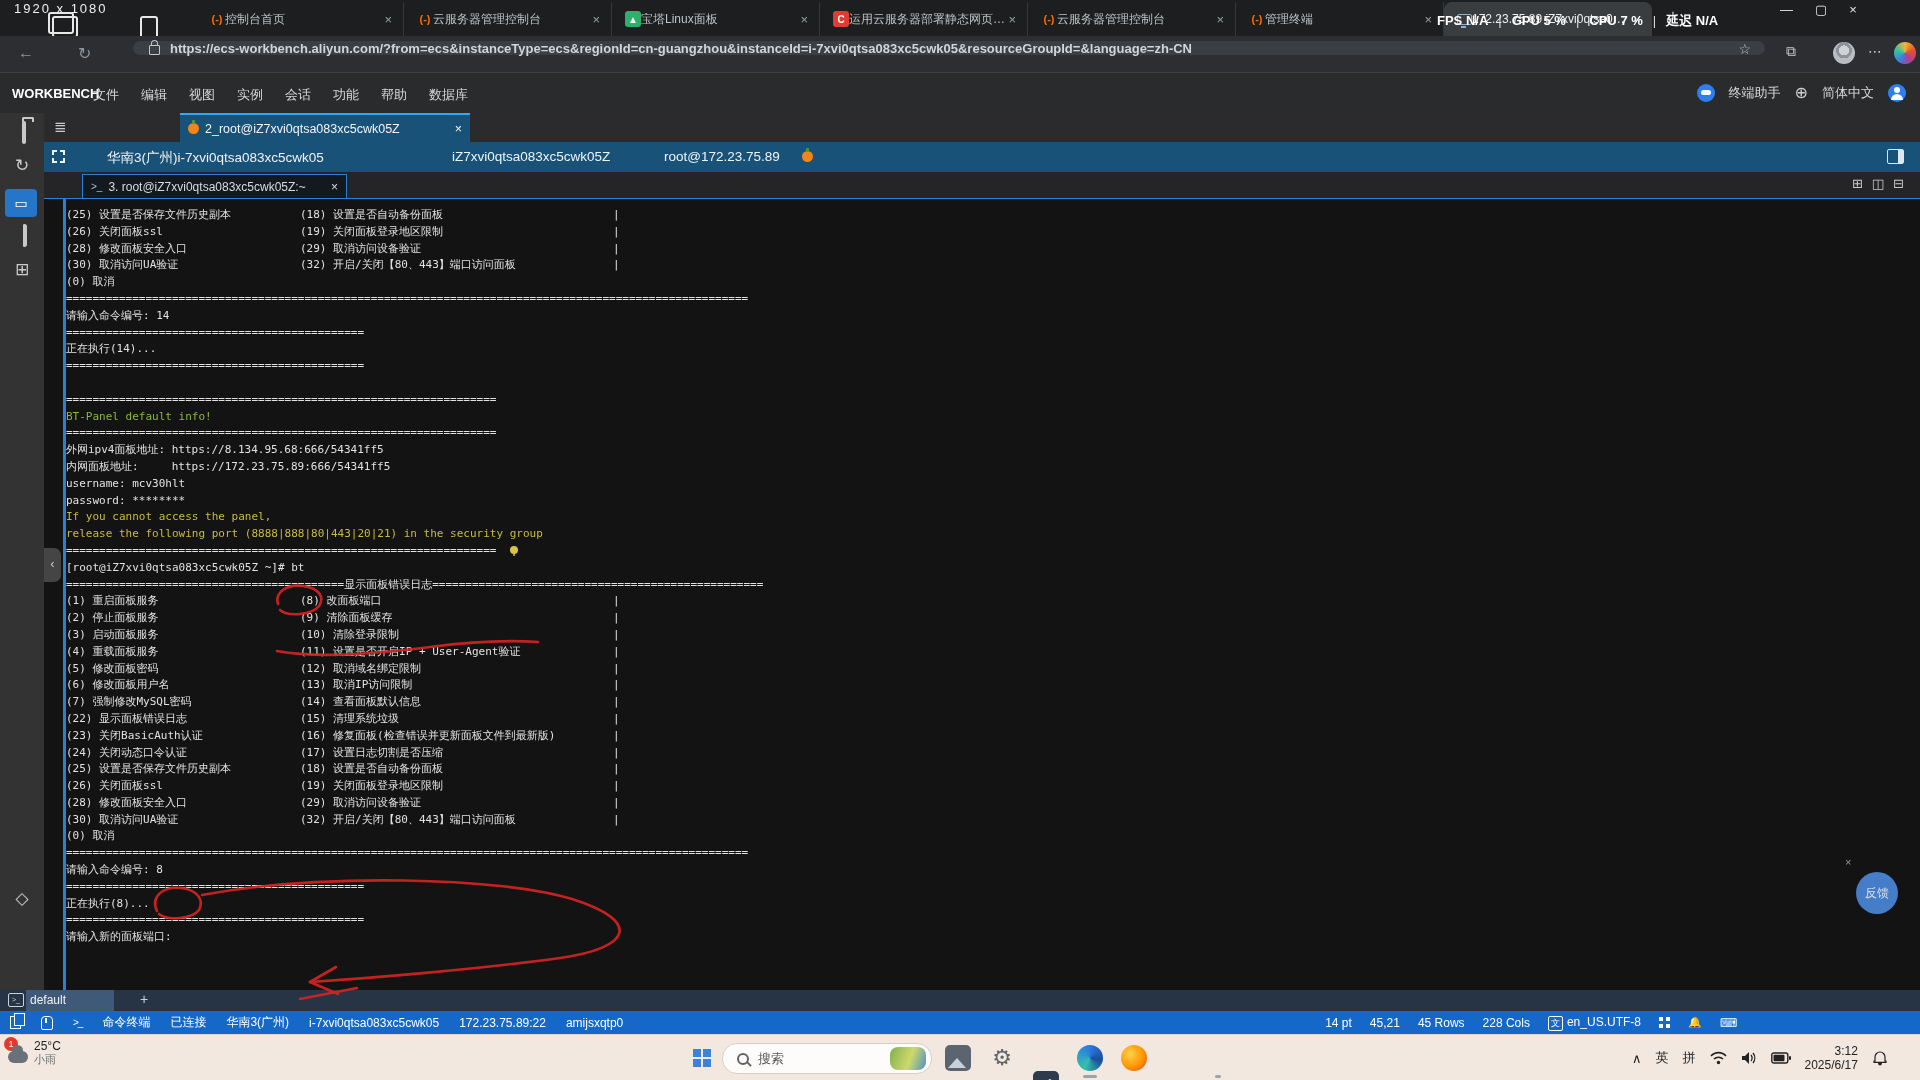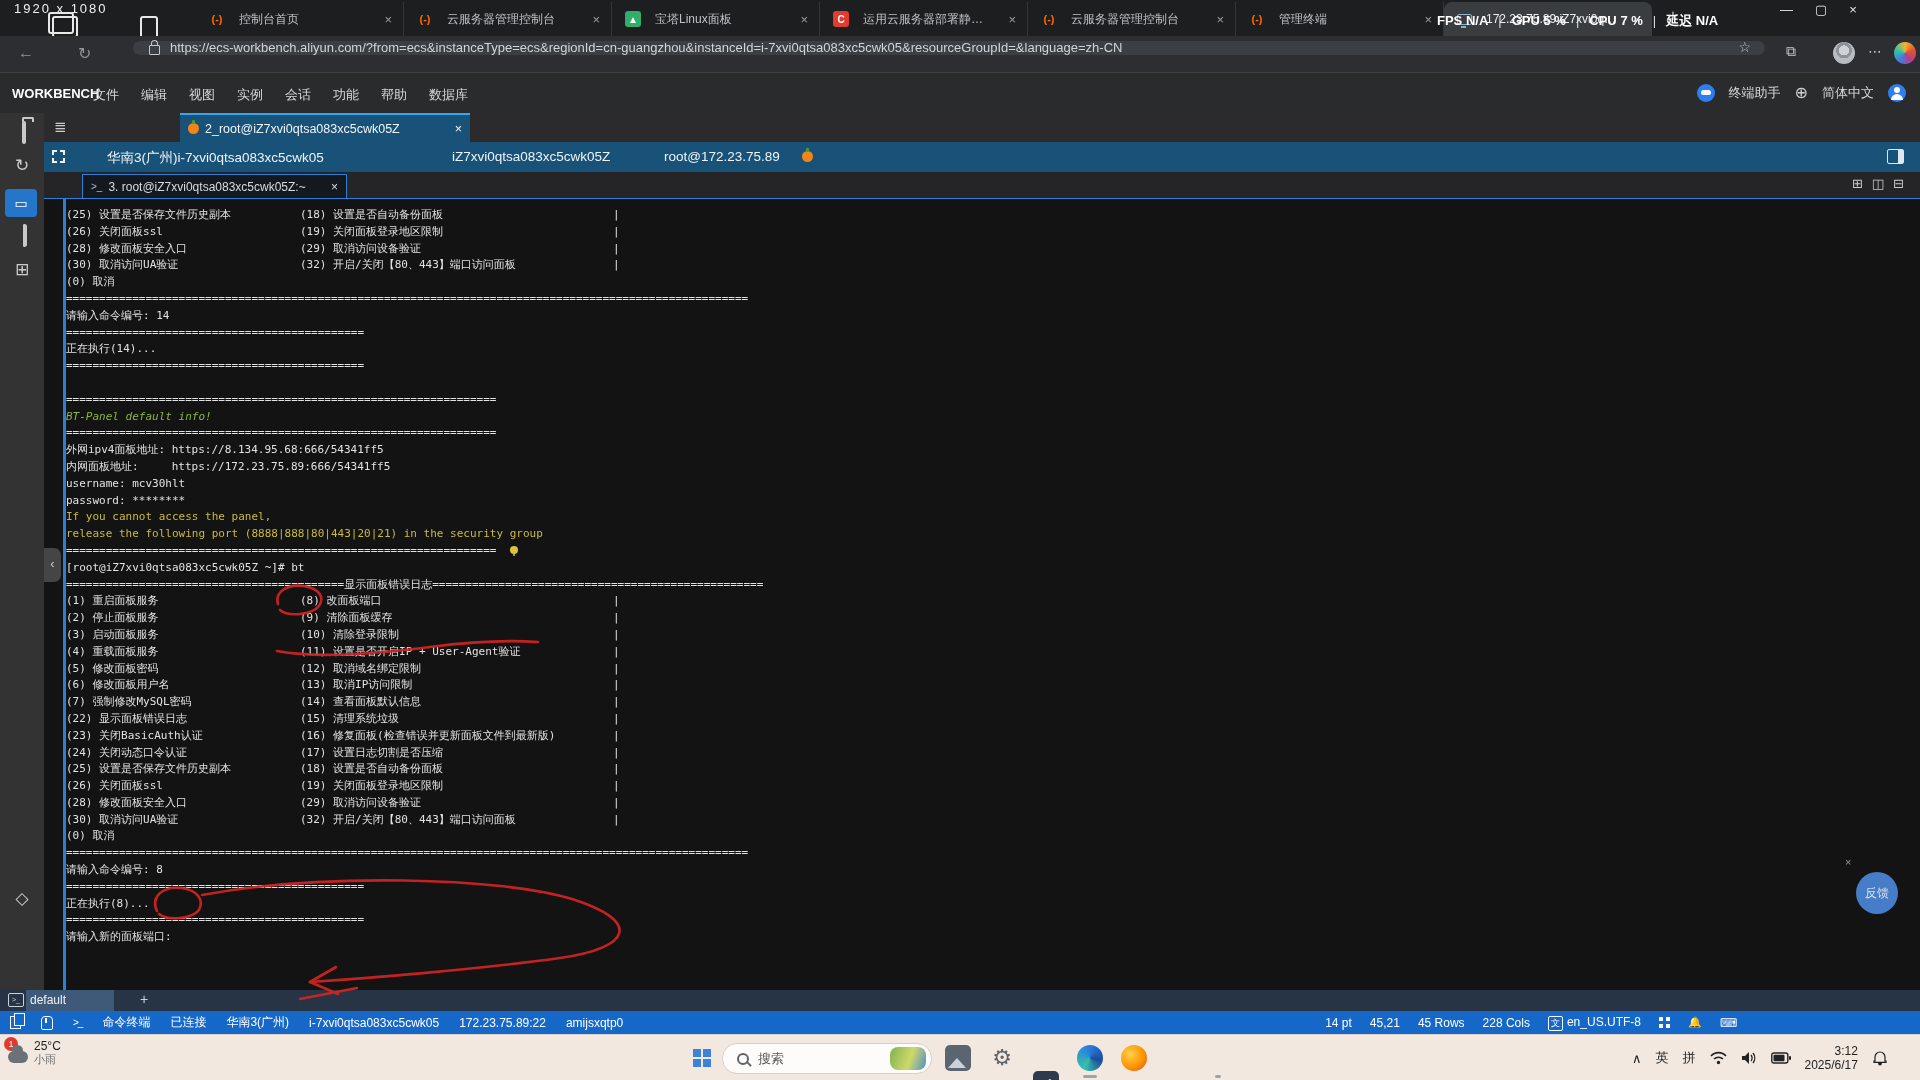--- a/index.html
+++ b/index.html
@@ -8,39 +8,39 @@
 
   
   #tabbar{position:absolute;left:0;top:0;width:1920px;height:36px;background:#1c1e1f;}
   #res-overlay{position:absolute;left:14px;top:1px;color:#f0f0f0;font-size:13px;letter-spacing:2px;}
   .ol-ic{position:absolute;top:16px;width:22px;height:18px;border:2px solid #e8e8e8;border-radius:3px;background:transparent;}
   .ol-ic.stack::before{content:"";position:absolute;left:-6px;top:-6px;width:22px;height:18px;border:2px solid #e8e8e8;border-radius:3px;}
   #btabs{position:absolute;left:196px;top:0;height:36px;display:flex;}
   .btab{width:208px;height:34px;margin-top:2px;display:flex;align-items:center;box-sizing:border-box;
         padding:0 8px 0 13px;color:#bfc3c6;font-size:12px;border-right:1px solid #34373a;cursor:default;}
   .btab.active{background:#3a3d40;border-radius:8px 8px 0 0;color:#eceff1;border-right:none;}
-  .btab .ttl{flex:1;white-space:nowrap;overflow:hidden;text-overflow:ellipsis;margin:0 14px;}
+  .btab .ttl{flex:1;white-space:nowrap;overflow:hidden;text-overflow:ellipsis;margin:0 0;}
   .btab .cl{color:#9aa0a5;font-size:13px;padding:0 3px;}
   .fav{display:inline-flex;align-items:center;justify-content:center;width:16px;height:16px;flex:none;
        font-size:10px;font-weight:bold;border-radius:3px;}
   .fav.aliyun{color:#ff6a00;font-size:11px;font-weight:bold;}
   .fav.bt{background:#2fae6c;color:#fff;}
   .fav.c{background:#e23c2f;color:#fff;}
   .fav.monitor{border:1.5px solid #8fb3cc;border-radius:2px;width:13px;height:9px;position:relative;}
   .fav.monitor::after{content:"";position:absolute;left:3px;bottom:-4px;width:5px;height:2px;background:#8fb3cc;}
   #newtab{position:absolute;left:1668px;top:6px;color:#c7cbce;font-size:17px;}
   #perf{position:absolute;left:1437px;top:12px;color:#fff;font-size:13px;font-weight:bold;white-space:nowrap;}
   #perf .sep{margin:0 10px;color:#ddd;font-weight:normal;}
   #wincontrols{position:absolute;left:1780px;top:2px;color:#e8e8e8;font-size:13px;display:flex;gap:22px;}
 
   
   #urlrow{position:absolute;left:0;top:36px;width:1920px;height:36px;background:#2c2e31;}
   .navic{position:absolute;top:8px;color:#8f9499;font-size:16px;}
   #urlpill{position:absolute;left:133px;top:5px;width:1632px;height:14px;background:#3b3e42;border-radius:14px;
-           display:flex;align-items:flex-end;color:#d2d5d8;font-size:13px;}
+           display:flex;align-items:flex-start;color:#d2d5d8;font-size:13px;font-weight:bold;}
   #lock{width:9px;height:8px;border:1.5px solid #c3c7ca;border-radius:1px;margin:4px 10px 0 16px;position:relative;}
   #lock::before{content:"";position:absolute;left:1px;top:-6px;width:5px;height:5px;border:1.5px solid #c3c7ca;border-bottom:none;border-radius:4px 4px 0 0;}
   #urltext{flex:1;white-space:nowrap;overflow:hidden;}
   #star{margin-right:14px;color:#c3c7ca;font-size:14px;}
   .urlic{position:absolute;top:7px;color:#c3c7ca;font-size:14px;}
   #avatar{position:absolute;left:1833px;top:6px;width:22px;height:22px;border-radius:50%;
           background:radial-gradient(circle at 50% 38%, #cfd3d6 0 5px, #8d9398 5px 8px, #b9bdc1 8px);}
   #copilot{position:absolute;left:1894px;top:6px;width:22px;height:22px;border-radius:50%;
            background:conic-gradient(#f2b632,#e5512e,#b43c8f,#3f7de0,#35c2a0,#f2b632);}
 
@@ -94,21 +94,21 @@
   .pane-ics{position:absolute;right:16px;top:4px;display:flex;gap:9px;color:#c9c9c9;font-size:13px;}
 
   
   #terminal{position:absolute;left:44px;top:199px;width:1876px;height:791px;background:#131313;padding-top:8px;box-sizing:border-box;
             font-family:"DejaVu Sans Mono","Liberation Mono",monospace;font-size:11px;color:#e2e2e2;}
   #stripe{position:absolute;left:19px;top:0;width:2.5px;height:791px;background:#2b7fd6;}
   .tl{position:relative;height:16.8px;line-height:16.8px;white-space:pre;padding-left:22px;}
   .tl .c2{position:absolute;left:256px;top:0;}
   .tl .pipe{position:absolute;left:569px;top:0;}
   .tl.y{color:#c9bb3a;}
-  .tl.g{color:#8ab73e;font-style:italic;}
+  .tl.g{color:#8ab73e;}
   .bulb{display:inline-block;width:8px;height:8px;border-radius:50%;background:#ddc23d;box-shadow:0 5px 0 -3px #ddc23d;margin-left:14px;}
   #handle{position:absolute;left:44px;top:548px;width:17px;height:34px;background:#454545;border-radius:0 7px 7px 0;
           color:#c9c9c9;font-size:13px;text-align:center;line-height:32px;}
   #toastclose{position:absolute;left:1604px;top:994px;color:#cfcfcf;font-size:13px;}
   #feedback{position:absolute;left:1856px;top:872px;width:42px;height:42px;border-radius:50%;background:#4a86d8;
             color:#eaf2ff;font-size:12px;display:flex;align-items:center;justify-content:center;opacity:.92;}
   #fb-close{position:absolute;left:1845px;top:856px;color:#9a9a9a;font-size:11px;}
 
   
   #bottomtabs{position:absolute;left:0;top:990px;width:1920px;height:21px;background:#263445;}

